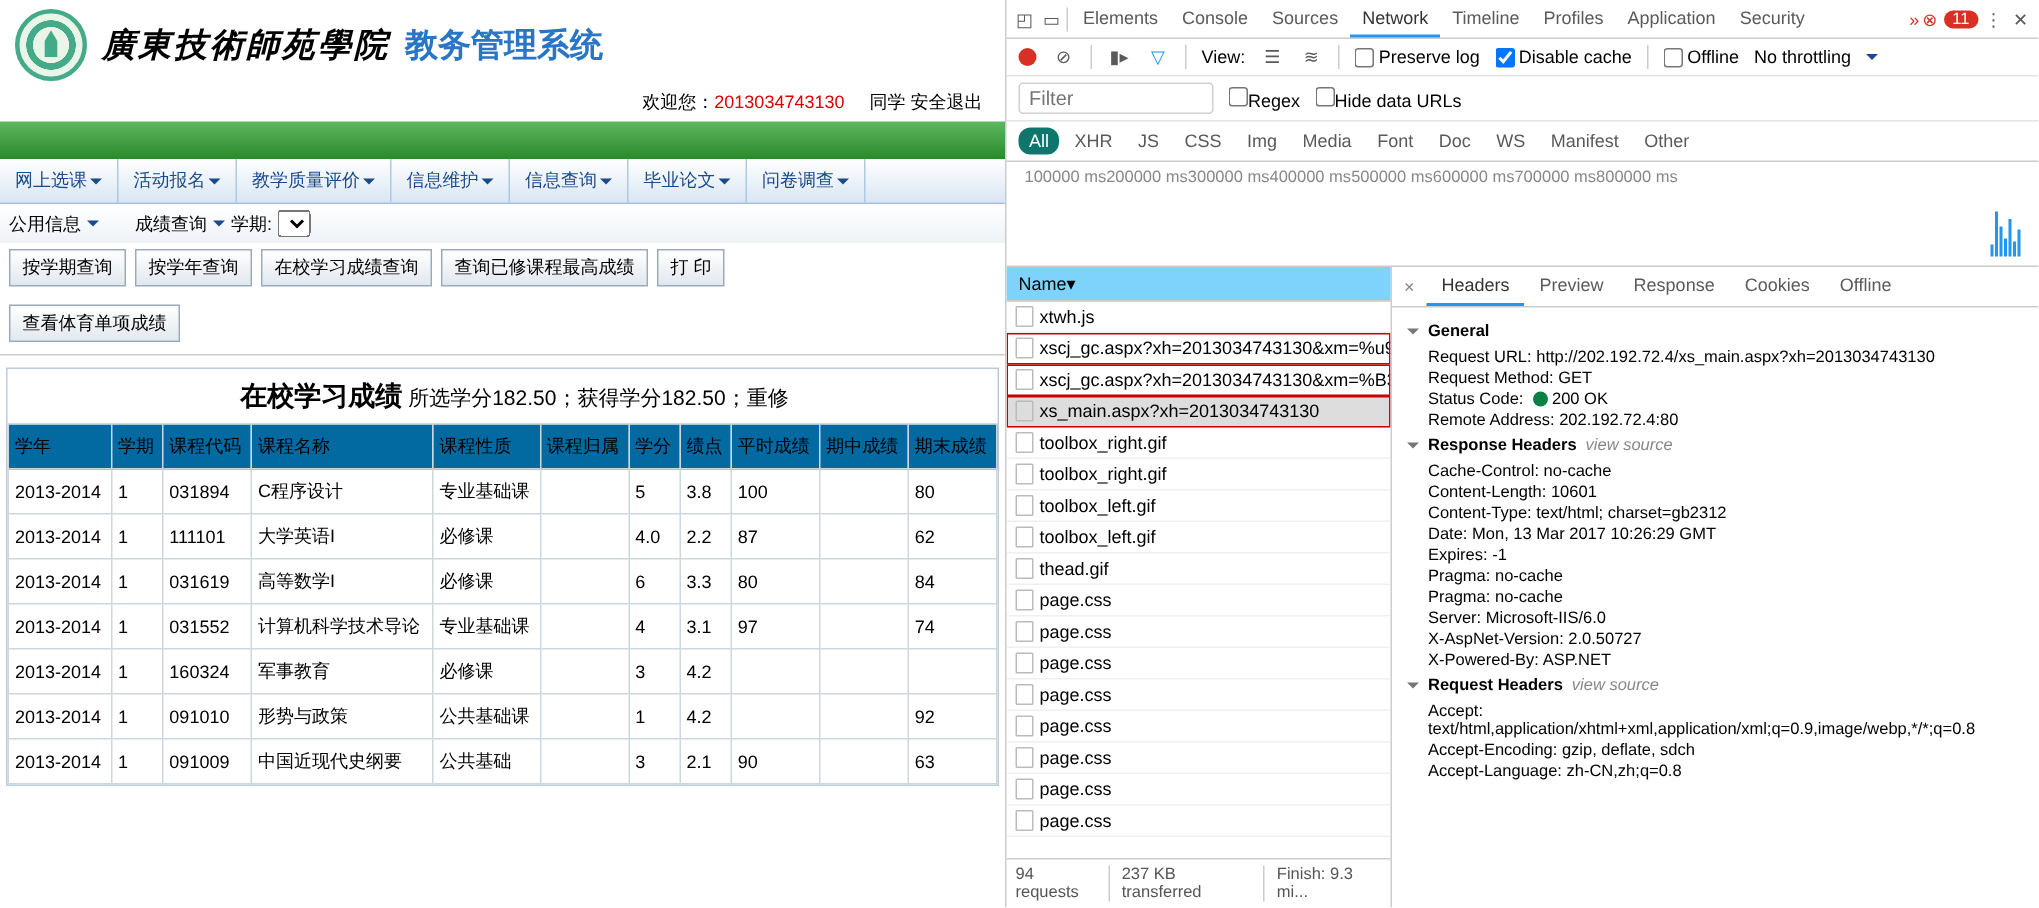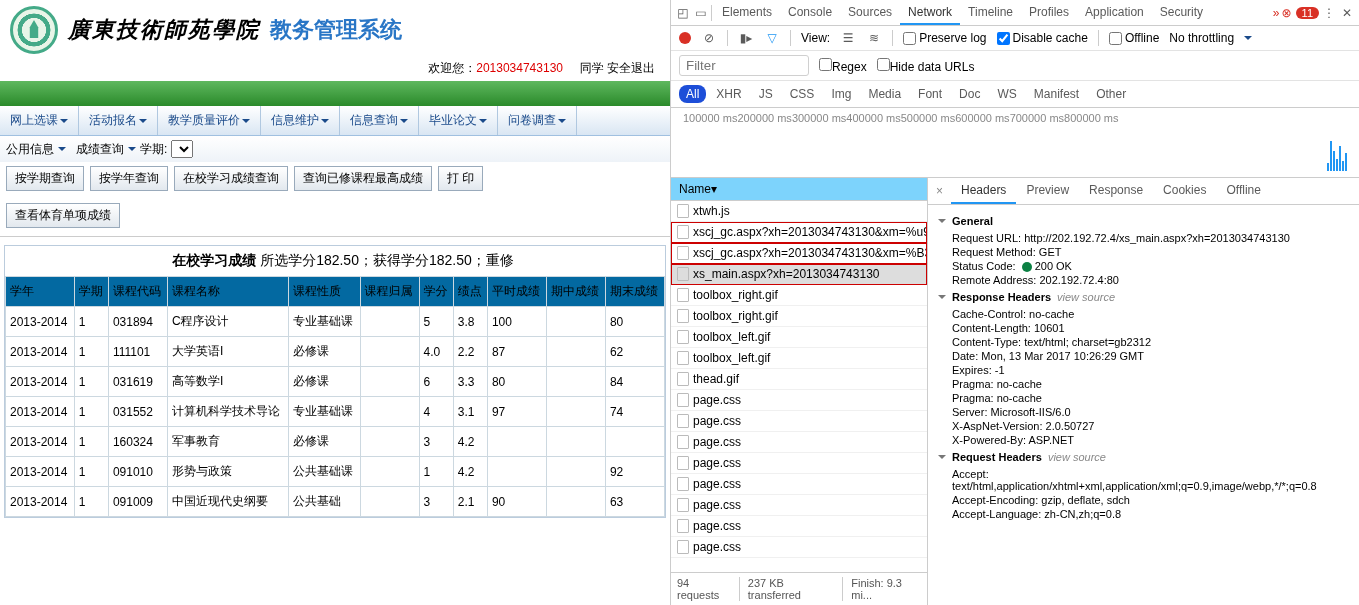--- a/index.html
+++ b/index.html
@@ -18,42 +18,42 @@
 .app-nav { background: linear-gradient(#fff,#d9e6f3); border-bottom: 1px solid #a0c0e0; display: flex; }
 .app-nav-item { padding: 6px 10px; color: #1a4a8a; cursor: pointer; display:flex;align-items:center;gap:2px;}
 .app-nav-item.sep{border-right:1px solid #b0c8e0;}
 .app-subbar { display: flex; align-items: center; padding: 4px 6px; background: linear-gradient(#fff,#eef3f8); gap:4px;}
 .app-subbar select{font-size:12px;height:18px;}
 .app-btn { padding: 3px 8px; background: linear-gradient(#fff,#e2e8ee); border: 1px solid #9ab; cursor: pointer; font-size:12px;}
 .app-btnrow{display:flex;gap:6px;padding:4px 6px 8px;}
 .app-content { flex:1; overflow:auto; border-top:1px solid #ccc;}
 .grades-box{border:1px solid #bcd; margin:8px 4px;}
 .grades-title{ text-align:center; padding:6px; font-size:14px;}
-.grades-title b{font-size:14px;margin-left:16px;}
+.grades-title b{font-size:18px;margin-left:16px;}
 table.grades { width:100%; border-collapse: collapse; }
 table.grades th, table.grades td { border: 1px solid #ccd8e0; padding: 6px 4px; text-align: left; font-size:12px; vertical-align:middle;}
 table.grades th { background: #0369a1; font-weight:normal;}
 .caret{display:inline-block;border:4px solid transparent;border-top-color:#1a4a8a;margin-top:4px;}
 
 
 .dev { flex: 1; height: 100%; display: flex; flex-direction: column; border-left: 1px solid #ccc; background: #fff; font-size:12px; font-family: "Segoe UI", Arial, sans-serif;}
 .dev-top { display:flex; align-items:center; border-bottom:1px solid #ccc; height:26px; padding:0 4px; gap:2px;}
 .dev-top .tab{padding:4px 8px; color:#5a5a5a; cursor:pointer;}
 .dev-top .tab.active{color:#333; border-bottom:2px solid #2196f3;}
 .dev-top .spacer{flex:1;}
 .dev-top .err-badge{background:#d93025;color:#fff;border-radius:8px;padding:0 6px;font-size:11px;margin-left:2px;}
 .dev-icon{width:16px;height:16px;display:inline-flex;align-items:center;justify-content:center;color:#5a5a5a;}
 .dev-toolbar{display:flex;align-items:center;gap:10px;padding:4px 8px;border-bottom:1px solid #e3e3e3;}
 .rec-dot{width:12px;height:12px;border-radius:50%;background:#d93025;}
 .dev-toolbar .chk{display:flex;align-items:center;gap:3px;}
 .dev-filterbar{display:flex;align-items:center;gap:10px;padding:4px 8px;border-bottom:1px solid #e3e3e3;}
 .dev-filterbar input[type=text]{border:1px solid #d0d0d0;border-radius:3px;padding:2px 6px;width:130px;}
 .dev-typebar{display:flex;align-items:center;gap:3px;padding:4px 8px;border-bottom:1px solid #ccc;}
 .dev-typebar .pill{padding:2px 7px;border-radius:8px;cursor:pointer;color:#5a5a5a;}
-.dev-typebar .pill.active{background:#1d4ed8;color:#fff;}
+.dev-typebar .pill.active{background:#0f766e;color:#fff;}
 .timeline{height:70px;border-bottom:1px solid #ccc;position:relative;padding-top:4px;}
 .timeline .ticks{display:flex;justify-content:flex-start;padding:0 12px;color:#888;font-size:11px;}
 .timeline .bars{position:absolute;right:12px;bottom:6px;display:flex;align-items:flex-end;gap:1px;}
 .timeline .bars span{width:2px;background:#2196f3;}
 .dev-main{flex:1;display:flex;overflow:hidden;}
 .req-list{width:257px;border-right:1px solid #ccc;display:flex;flex-direction:column;}
 .req-head{display:flex;padding:4px 8px;border-bottom:1px solid #ccc;background:#7dd3fc;}
 .req-rows{flex:1;overflow:auto;}
 .req-row{display:flex;align-items:center;gap:4px;padding:3px 6px;border-bottom:1px solid #f0f0f0;cursor:pointer;white-space:nowrap;overflow:hidden;}
 .req-row.boxed{outline:1px solid #c00;outline-offset:-1px;}
@@ -114,21 +114,21 @@
         <span class="caret"></span>
       </div>
       <div class="app-nav-item sep">
         <span>问卷调查</span>
         <span class="caret"></span>
       </div>
     </div>
   <div class="app-subbar">
     <span>公用信息</span>
       <span class="caret"></span>
-    <span style="margin-left:6px">成绩查询</span>
+    <span style="margin-left:20px">成绩查询</span>
       <span class="caret"></span>
     <span>学期:</span>
     <select><option></option></select>
   </div>
   <div class="app-btnrow" id="btnrow1">
       <button class="app-btn">按学期查询</button>
       <button class="app-btn">按学年查询</button>
       <button class="app-btn">在校学习成绩查询</button>
       <button class="app-btn">查询已修课程最高成绩</button>
       <button class="app-btn">打 印</button>

